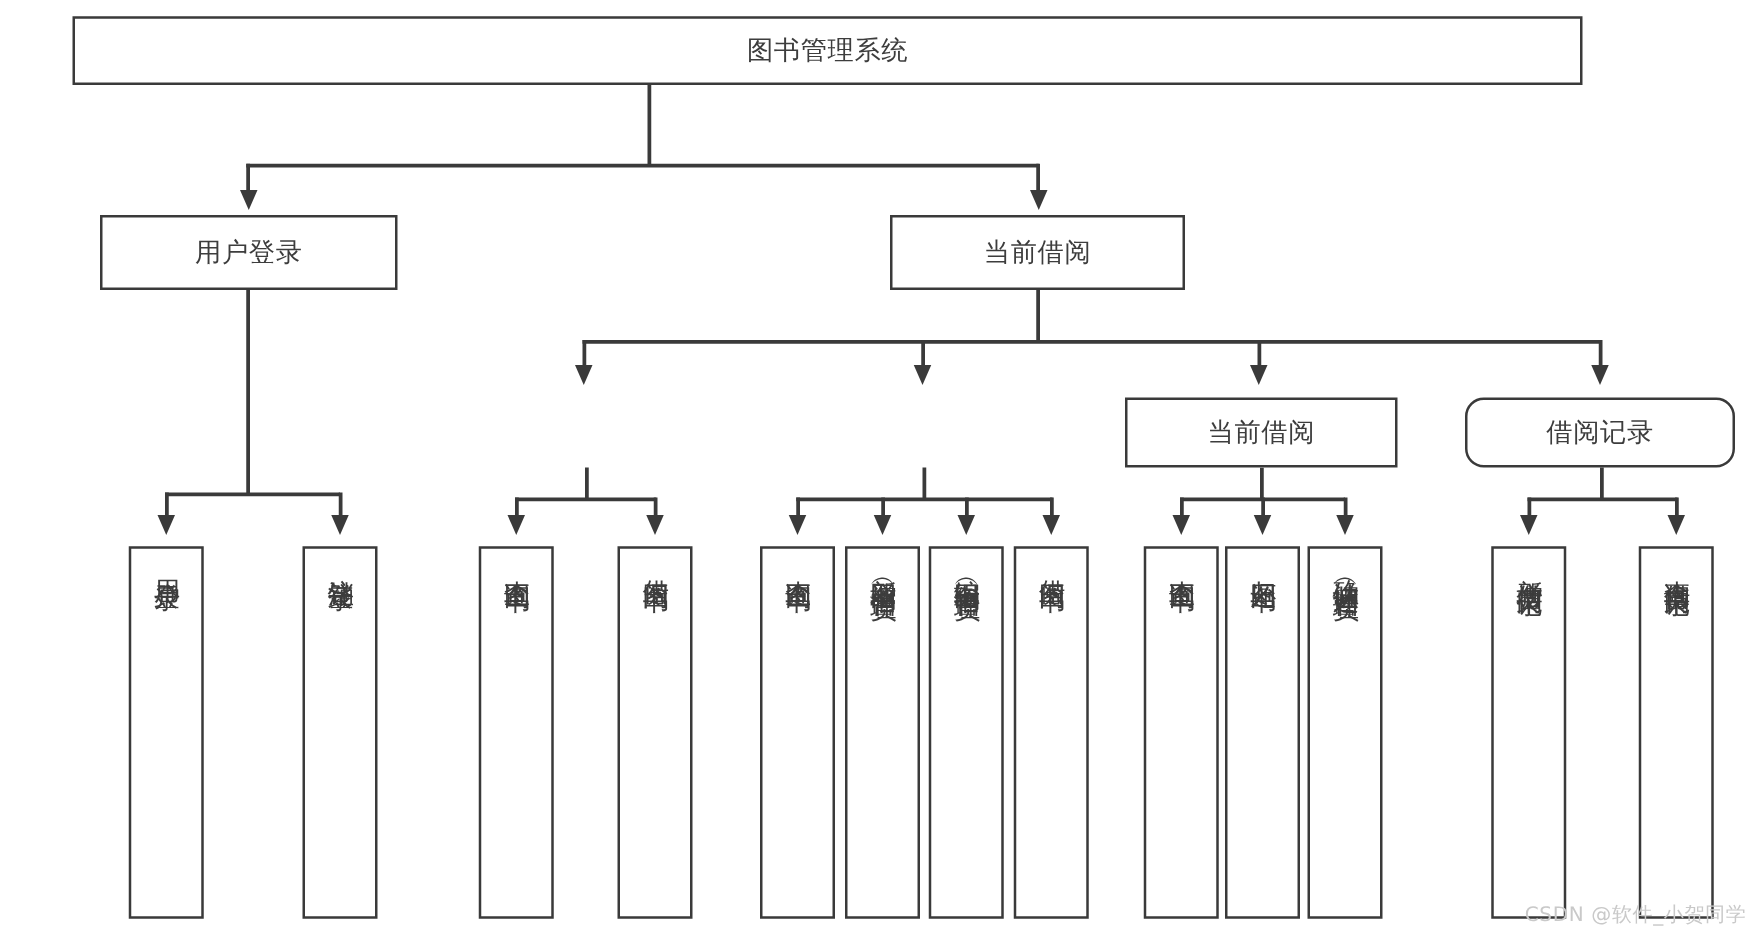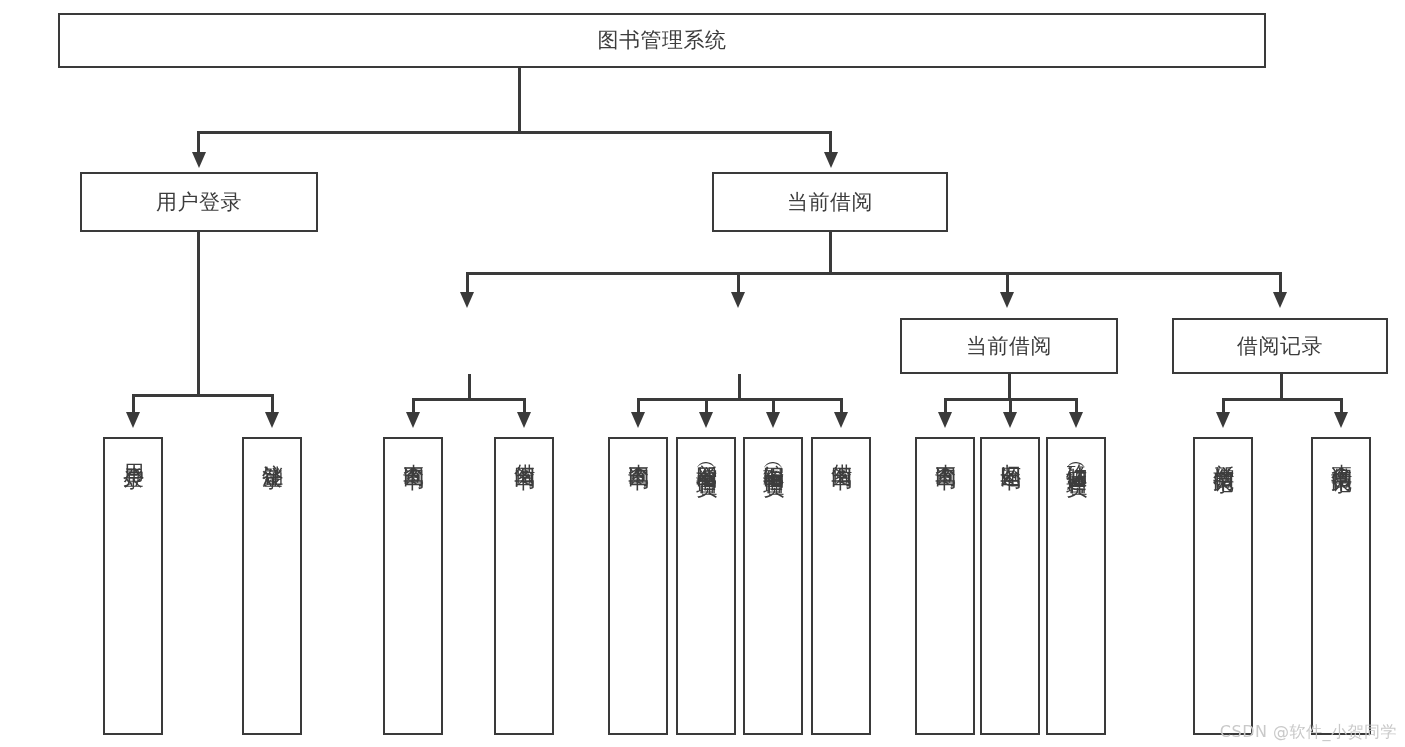--- a/index.html
+++ b/index.html
@@ -143,21 +143,21 @@
   <div class="node" style="left:80px; top:172px; width:238px; height:60px;">
     <span class="label">用户登录</span>
   </div>
   <div class="node" style="left:712px; top:172px; width:236px; height:60px;">
     <span class="label">当前借阅</span>
   </div>
 
   <div class="node" style="left:900px; top:318px; width:218px; height:56px;">
     <span class="label">当前借阅</span>
   </div>
-  <div class="node" style="left:1172px; top:318px; width:216px; height:56px;">
+  <div class="node" style="left:1172px; top:318px; width:216px; height:56px;border-radius:15px;">
     <span class="label">借阅记录</span>
   </div>
 
   <div class="node vertical" style="left:103px; top:437px; width:60px; height:298px;">
     <span class="label">用户登录</span>
   </div>
   <div class="node vertical" style="left:242px; top:437px; width:60px; height:298px;">
     <span class="label">注销登录</span>
   </div>
 

